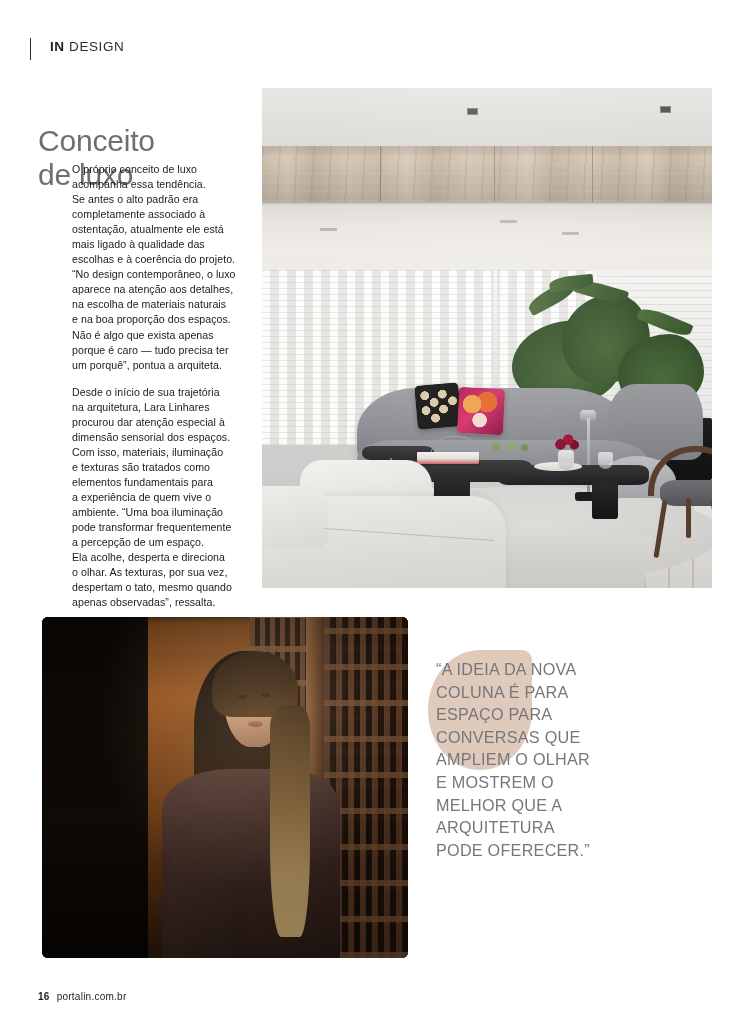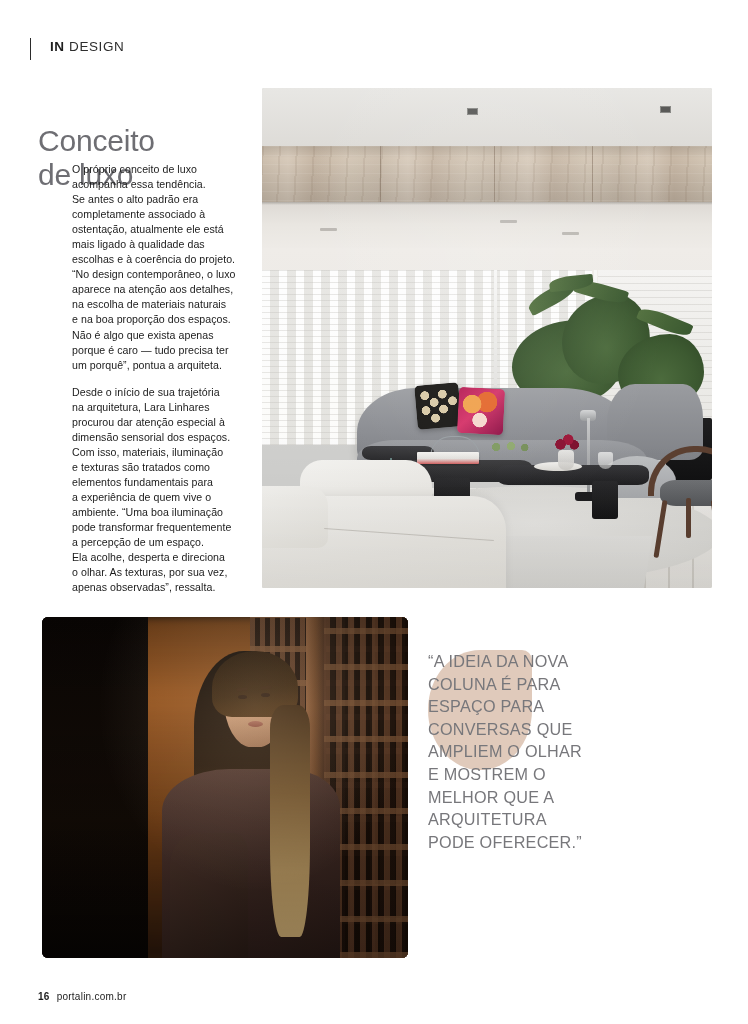--- a/index.html
+++ b/index.html
@@ -623,20 +623,21 @@
       <span class="ln">dimensão sensorial dos espaços.</span>
       <span class="ln">Com isso, materiais, iluminação</span>
       <span class="ln">e texturas são tratados como</span>
       <span class="ln">elementos fundamentais para</span>
       <span class="ln">a experiência de quem vive o</span>
       <span class="ln">ambiente. “Uma boa iluminação</span>
       <span class="ln">pode transformar frequentemente</span>
       <span class="ln">a percepção de um espaço.</span>
       <span class="ln">Ela acolhe, desperta e direciona</span>
       <span class="ln">o olhar. As texturas, por sua vez,</span>
+      <span class="ln">despertam o tato, mesmo quando</span>
       <span class="ln">apenas observadas”, ressalta.</span>
     </p>
   </div>
 
   <figure class="photo-interior" style="margin:0;">
     <div class="ph-scene">
       <div class="ph-ceiling"></div>
       <div class="ph-vent v1"></div>
       <div class="ph-vent v2"></div>
 
@@ -729,21 +730,21 @@
     <div class="pt-brow b2"></div>
     <div class="pt-eye e1"></div>
     <div class="pt-eye e2"></div>
     <div class="pt-lips"></div>
     <div class="pt-hair-strand"></div>
     <div class="pt-shade"></div>
   </figure>
 
   <div class="quote-block">
     <div class="quote-mark"></div>
-    <blockquote class="quote-text" style="margin:0;">
+    <blockquote class="quote-text" style="margin:8px;">
       <span class="qln">“A IDEIA DA NOVA</span>
       <span class="qln">COLUNA É PARA</span>
       <span class="qln">ESPAÇO PARA</span>
       <span class="qln">CONVERSAS QUE</span>
       <span class="qln">AMPLIEM O OLHAR</span>
       <span class="qln">E MOSTREM O</span>
       <span class="qln">MELHOR QUE A</span>
       <span class="qln">ARQUITETURA</span>
       <span class="qln">PODE OFERECER.”</span>
     </blockquote>

